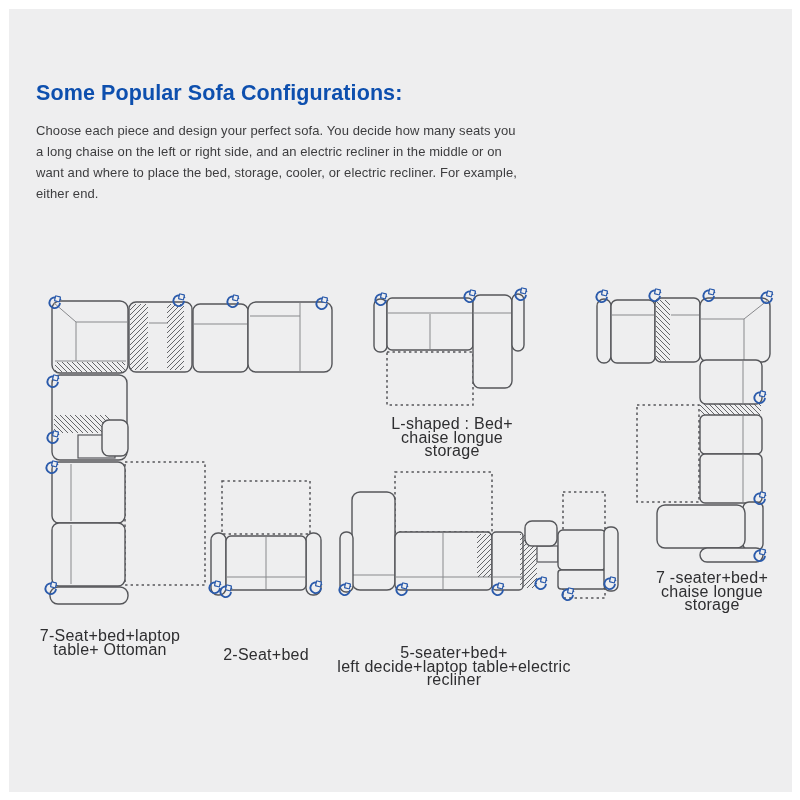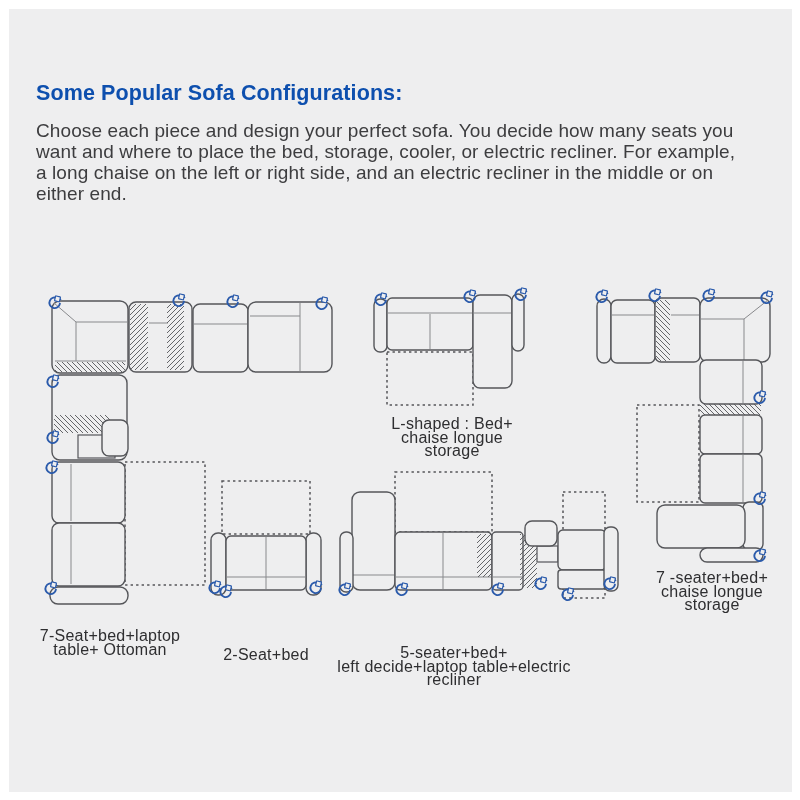--- a/index.html
+++ b/index.html
@@ -23,21 +23,21 @@
     background:var(--panel-bg);
   }
   .page-title{
     position:absolute;left:36px;top:81px;
     font-size:21.5px;font-weight:700;color:var(--heading);
     letter-spacing:0.1px;
     text-align:right;
   }
   .intro{
     position:absolute;left:36px;top:120px;width:740px;
-    font-size:19px;line-height:21px;color:var(--body-text);
+    font-size:13px;line-height:21px;color:var(--body-text);
     letter-spacing:0.1px;
   }
   .intro span{display:block;}
   .diagram-svg{position:absolute;left:0;top:0;width:800px;height:800px;}
   .mod{fill:var(--panel-bg);stroke:var(--outline);stroke-width:1.4;}
   .modw{fill:var(--panel-bg);stroke:var(--outline);stroke-width:1.2;}
   .inner{fill:none;stroke:var(--line2);stroke-width:1;}
   .dotted{fill:none;stroke:var(--outline);stroke-width:1.5;stroke-dasharray:2.4 3.1;}
   .r-arc{fill:none;stroke:var(--icon-blue);stroke-width:1.9;stroke-linecap:round;}
   .r-head{fill:var(--icon-blue);}
@@ -57,22 +57,22 @@
 </head>
 <body>
 
 <div class="page">
   <div class="panel"></div>
 
   <h1 class="page-title">Some Popular Sofa Configurations:</h1>
 
   <p class="intro">
     <span>Choose each piece and design your perfect sofa. You decide how many seats you</span>
+    <span>a long chaise on the left or right side, and an electric recliner in the middle or on</span>
     <span>want and where to place the bed, storage, cooler, or electric recliner. For example,</span>
-    <span>a long chaise on the left or right side, and an electric recliner in the middle or on</span>
     <span>either end.</span>
   </p>
 
   <svg class="diagram-svg" viewBox="0 0 800 800">
     <defs>
       <pattern id="hA" width="5" height="5" patternUnits="userSpaceOnUse">
         <path d="M-1 6 L6 -1" stroke="#55565a" stroke-width="0.9"></path>
       </pattern>
       <pattern id="hB" width="5" height="5" patternUnits="userSpaceOnUse">
         <path d="M-1 -1 L6 6" stroke="#55565a" stroke-width="0.9"></path>

